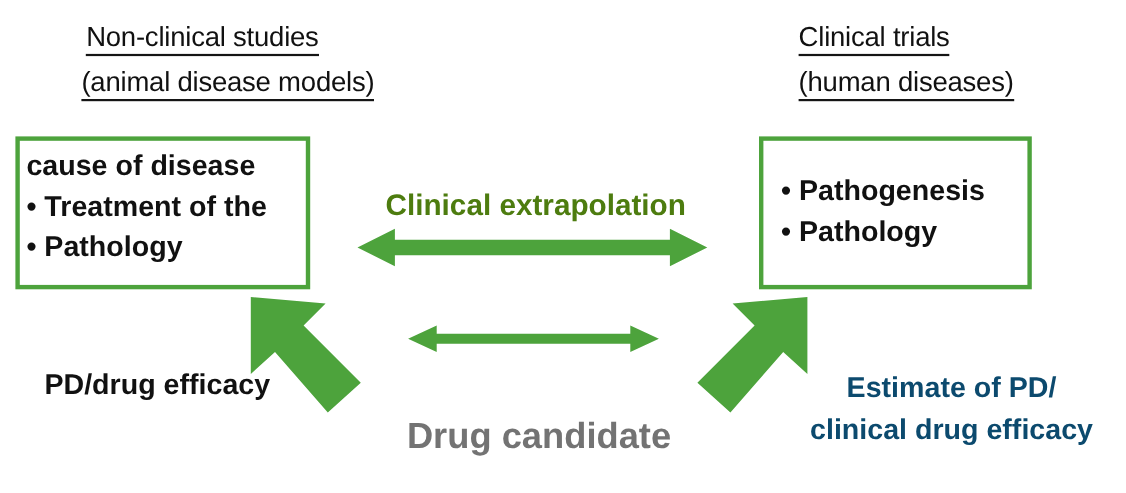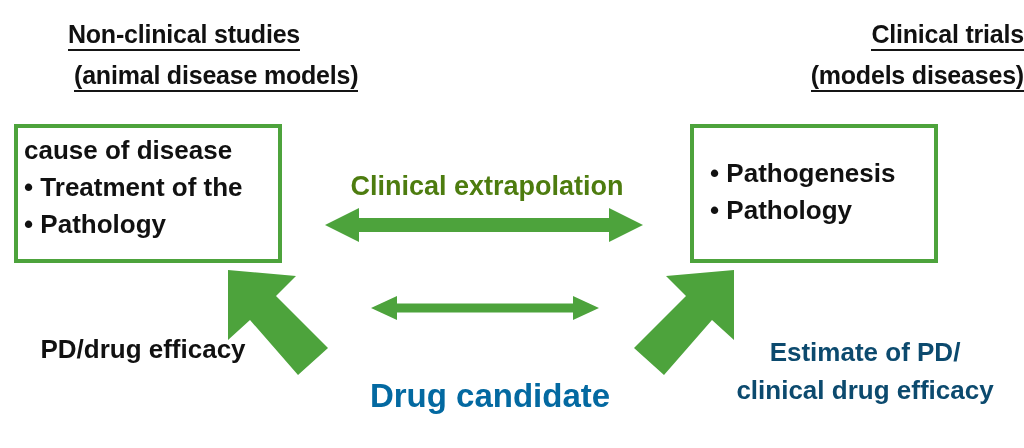--- a/index.html
+++ b/index.html
@@ -14,21 +14,21 @@
     position: relative;
     width: 1024px;
     height: 448px;
     background: #ffffff;
     overflow: hidden;
   }
   .abs { position: absolute; }
 
   
   .heading-line {
-    font-weight: bold;
+    font-weight: normal;
     color: #111111;
     font-size: 25px;
     letter-spacing: -0.2px;
     white-space: nowrap;
     line-height: 1.0;
     padding-left: 38px;
   }
   .heading-line .ul {
     display: inline-block;
     border-bottom: 2.5px solid #151515;
@@ -40,21 +40,21 @@
     top: 22px;
     width: 330px;
     text-align: center;
   }
   #head-left .l2 { margin-top: 12px; margin-left: 36px; }
 
   #head-right {
     left: 688px;
     top: 22px;
     width: 336px;
-    text-align: right;
+    text-align: left;
   }
   #head-right .l2 { margin-top: 12px; }
 
   
   .green-box {
     border: 4px solid #4da33c;
     background: #ffffff;
     box-sizing: border-box;
   }
   #box-left {
@@ -99,21 +99,21 @@
     color: #4d7c0f;
     white-space: nowrap;
   }
   #label-drug-candidate {
     left: 320px;
     top: 377px;
     width: 340px;
     text-align: center;
     font-weight: bold;
     font-size: 33px;
-    color: #0369a1;
+    color: #737373;
     white-space: nowrap;
   }
   #label-pd-efficacy {
     left: 8px;
     top: 334px;
     width: 270px;
     text-align: center;
     font-weight: bold;
     font-size: 26px;
     color: #111111;
@@ -142,21 +142,21 @@
 
 <div id="canvas">
 
   <div class="abs" id="head-left">
     <div class="heading-line l1"><span class="ul">Non-clinical studies</span></div>
     <div class="heading-line l2"><span class="ul">(animal disease models)</span></div>
   </div>
 
   <div class="abs" id="head-right">
     <div class="heading-line l1"><span class="ul">Clinical trials</span></div>
-    <div class="heading-line l2"><span class="ul">(models diseases)</span></div>
+    <div class="heading-line l2"><span class="ul">(human diseases)</span></div>
   </div>
 
   <div class="abs green-box" id="box-left"></div>
   <div class="box-text" id="box-left-text">
     <span class="bullet-row">cause of disease</span>
     <span class="bullet-row">• Treatment of the</span>
     <span class="bullet-row">• Pathology</span>
   </div>
 
   <div class="abs green-box" id="box-right"></div>

